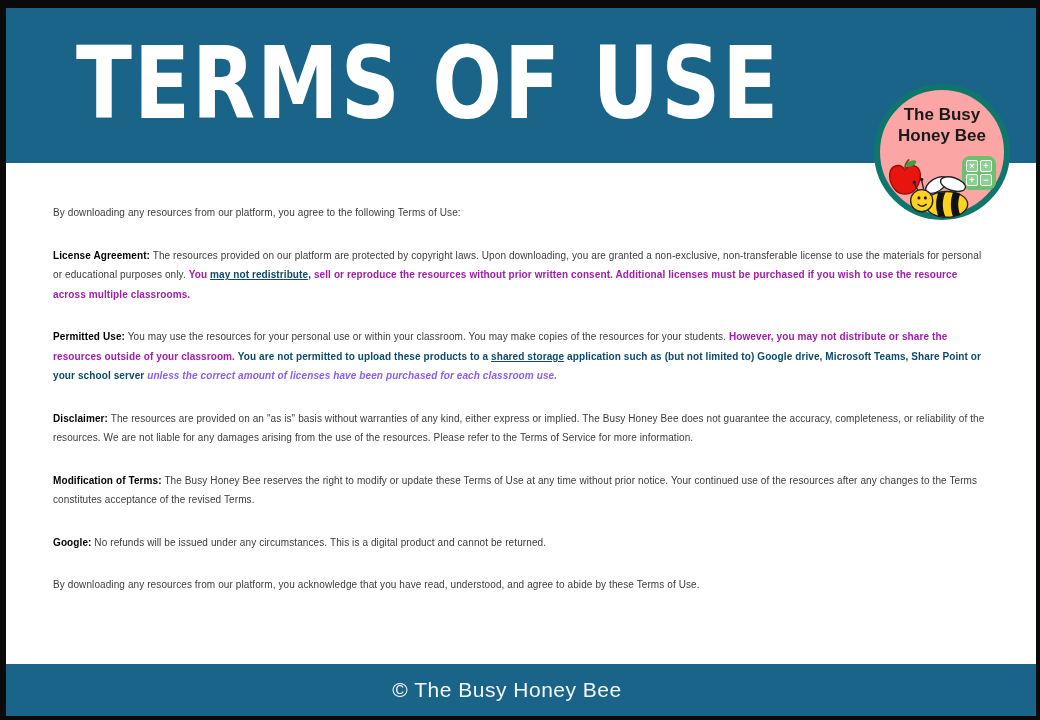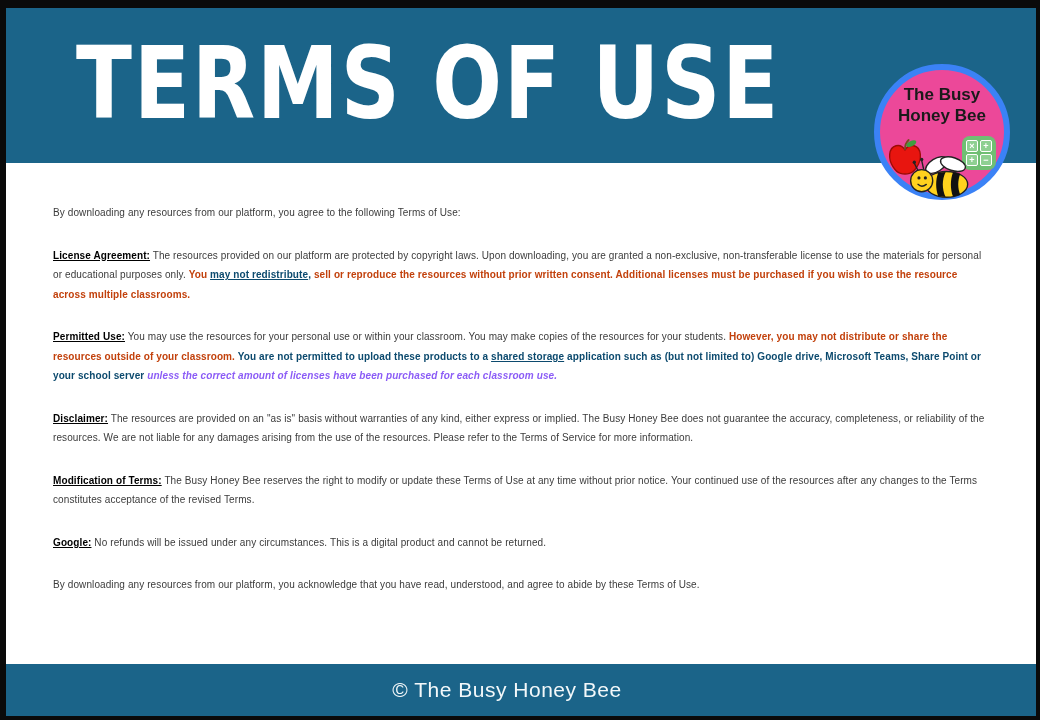--- a/index.html
+++ b/index.html
@@ -25,25 +25,25 @@
     font-weight:bold;
     font-size:82px;
     letter-spacing:2px;
     color:#ffffff;
     transform:scaleY(1.22);
     transform-origin:top left;
     white-space:nowrap;
   }
   
   .badge {
-    position:absolute; left:868px; top:56px;
+    position:absolute; left:868px; top:76px;
     width:124px; height:124px;
     border-radius:50%;
-    background:#ec4899;
-    border:6px solid #3b82f6;
+    background:#fca5a5;
+    border:6px solid #0f766e;
     z-index:5;
   }
   .badge-text {
     position:absolute; top:14px; left:0; right:0;
     text-align:center;
     font-weight:bold; font-size:17px; line-height:21px;
     color:#1a1a1a;
   }
   .badge-apple { position:absolute; left:7px; top:68px; }
   .badge-calc {
@@ -67,22 +67,22 @@
   .badge-bee { position:absolute; left:26px; top:84px; }
   
   .content {
     padding:40px 48px 0 47px;
     font-size:10px;
     line-height:19.5px;
     color:#3b3b3b;
     letter-spacing:0.1px;
   }
   .content p { margin:0 0 23px 0; }
-  .content .h  { font-weight:bold; color:#000; text-decoration:underline; }
-  .content .b  { font-weight:bold; color:#c2410c; }
+  .content .h  { font-weight:bold; color:#000; }
+  .content .b  { font-weight:bold; color:#a21caf; }
   .content .u  { text-decoration:underline; }
   .content .i  { font-style:italic; font-weight:bold; color:#8b5cf6; }
   .content .red{ color:#0c4a6e; }
   
   .footer {
     position:absolute; left:0; right:0; bottom:0;
     height:52px;
     background:#1b6489;
     display:flex; align-items:center; justify-content:center;
     padding-right:28px; box-sizing:border-box;

